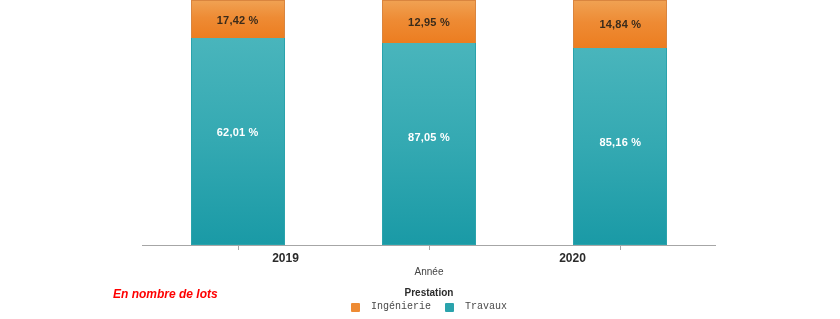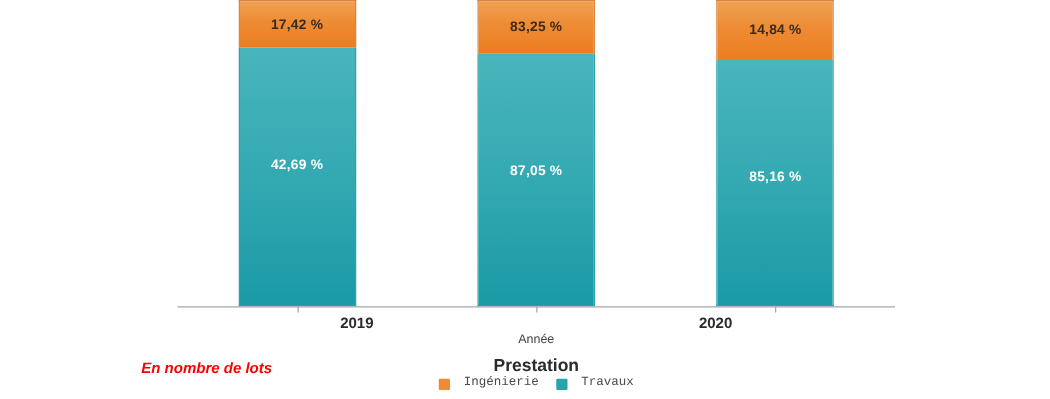--- a/index.html
+++ b/index.html
@@ -161,21 +161,21 @@
 
   
   .legend {
     position: absolute;
     left: 142px;
     top: 286px;
     width: 574px;
     text-align: center;
   }
   .legend-title {
-    font-size: 14px;
+    font-size: 10px;
     font-weight: bold;
     color: #2b2b2b;
     line-height: 13px;
   }
   .legend-items {
     margin-top: 2px;
     display: flex;
     justify-content: center;
     align-items: center;
     gap: 14px;
@@ -217,29 +217,29 @@
 
   <div class="plot-area">
     <div class="bars-row">
 
       <div class="bar-slot">
         <div class="bar-stack">
           <div class="seg seg-ing" style="height:15.5%">
             <span class="seg-label">17,42 %</span>
           </div>
           <div class="seg seg-trav" style="height:84.5%">
-            <span class="seg-label">42,69 %</span>
+            <span class="seg-label">62,01 %</span>
           </div>
         </div>
       </div>
 
       <div class="bar-slot">
         <div class="bar-stack">
           <div class="seg seg-ing" style="height:17.5%">
-            <span class="seg-label">83,25 %</span>
+            <span class="seg-label">12,95 %</span>
           </div>
           <div class="seg seg-trav" style="height:82.5%">
             <span class="seg-label">87,05 %</span>
           </div>
         </div>
       </div>
 
       <div class="bar-slot">
         <div class="bar-stack">
           <div class="seg seg-ing" style="height:19.5%">

